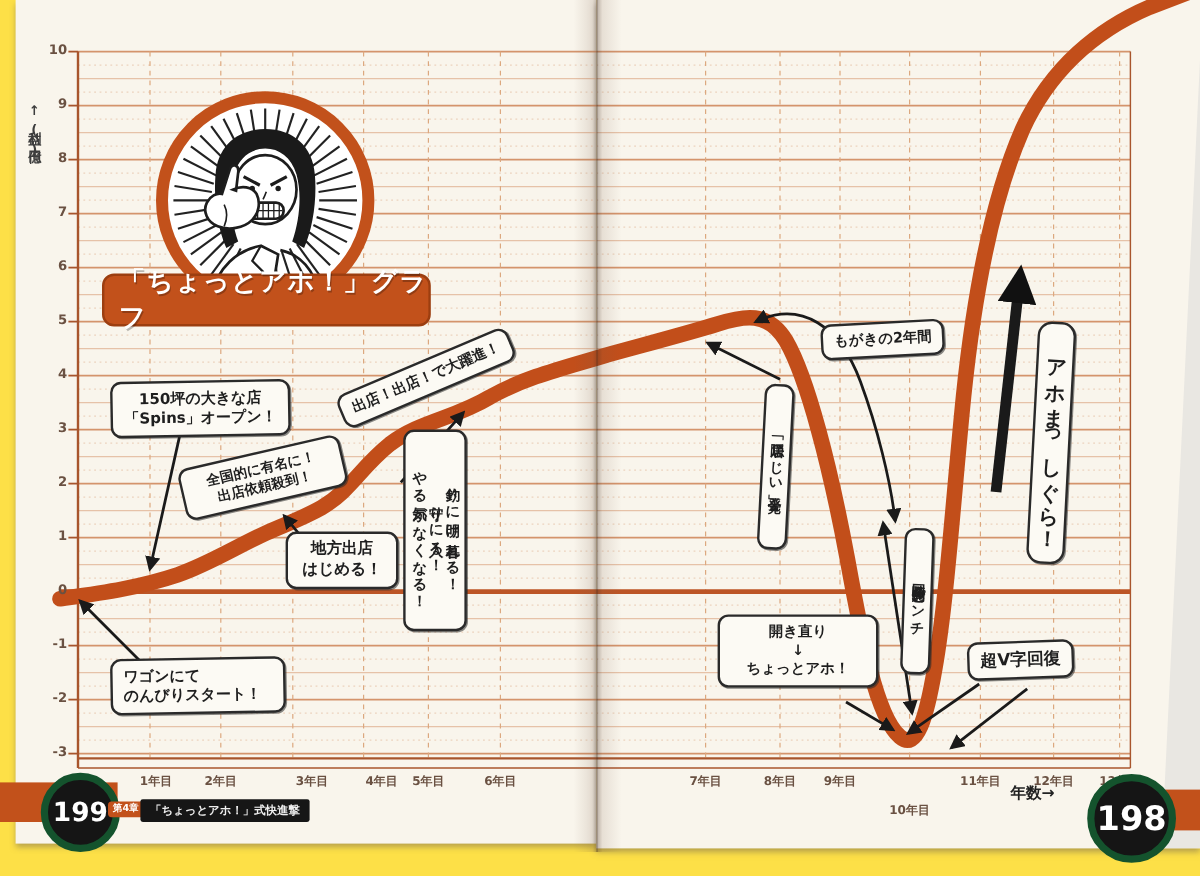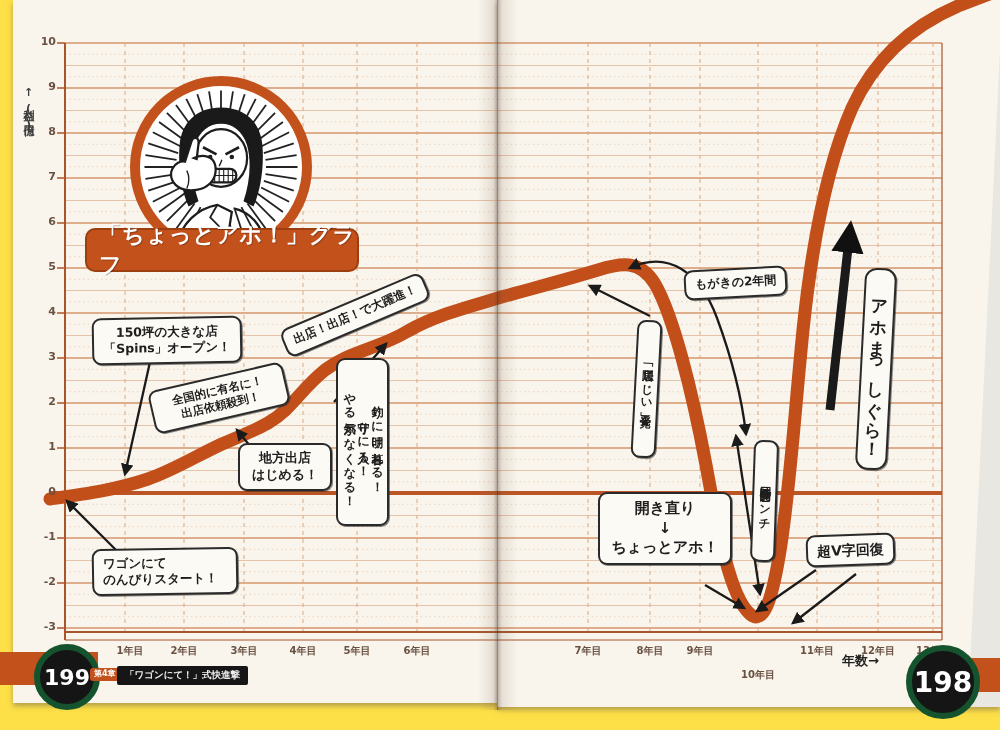--- a/index.html
+++ b/index.html
@@ -189,22 +189,22 @@
       <div class="ytick" style="top: 395px;">2</div>
       <div class="ytick" style="top: 440px;">1</div>
       <div class="ytick" style="top: 485px;">0</div>
       <div class="ytick" style="top: 530px;">-1</div>
       <div class="ytick" style="top: 575px;">-2</div>
       <div class="ytick" style="top: 620px;">-3</div>
     </div>
   <div id="xlabels">
       <div class="xtick" style="left: 130px;">1年目</div>
       <div class="xtick" style="left: 184px;">2年目</div>
-      <div class="xtick" style="left: 244px;">3年目</div>
-      <div class="xtick" style="left: 303px;">4年目</div>
+      <div class="xtick" style="left: 260px;">3年目</div>
+      <div class="xtick" style="left: 318px;">4年目</div>
       <div class="xtick" style="left: 357px;">5年目</div>
       <div class="xtick" style="left: 417px;">6年目</div>
       <div class="xtick" style="left: 588px;">7年目</div>
       <div class="xtick" style="left: 650px;">8年目</div>
       <div class="xtick" style="left: 700px;">9年目</div>
       <div class="xtick" style="left: 758px; margin-top: 24px;">10年目</div>
       <div class="xtick" style="left: 817px;">11年目</div>
       <div class="xtick" style="left: 878px;">12年目</div>
       <div class="xtick" style="left: 933px;">13年目</div>
     </div>
@@ -287,29 +287,29 @@
 出店依頼殺到！</div>
   <div class="callout" style="left:238px;top:443px;width:72px;font-size:13px;">地方出店
 はじめる！</div>
   <div class="callout" style="left:278px;top:300px;font-size:12px;white-space:nowrap;transform:rotate(-23deg);">出店！出店！で大躍進！</div>
   <div class="callout v vlr" style="left:336px;top:358px;height:148px;font-size:12px;">やる気がなくなる！
 守りに入る！
 釣りに明け暮れる！</div>
   <div class="callout" style="left:684px;top:268px;font-size:12px;white-space:nowrap;transform:rotate(-3deg);">もがきの2年間</div>
   <div class="callout v" style="left:634px;top:320px;height:118px;font-size:11.5px;transform:rotate(3deg);">「隠居じじい」発覚！</div>
   <div class="callout v" style="left:752px;top:440px;height:102px;font-size:11.5px;transform:rotate(2deg);">同時多発的ピンチ</div>
-  <div class="callout" style="left:598px;top:492px;width:112px;font-size:15px;">開き直り
+  <div class="callout" style="left:598px;top:512px;width:112px;font-size:12px;">開き直り
 ↓
 ちょっとアホ！</div>
   <div class="callout" style="left:806px;top:534px;font-size:14px;white-space:nowrap;transform:rotate(-2deg);">超V字回復</div>
   <div class="callout v" style="left:860px;top:268px;height:182px;font-size:17px;transform:rotate(3deg);border-radius:12px;">アホまっしぐら！</div>
 
   <div class="gutter"></div>
   <div class="gutter-line"></div>
   <div id="corner-wedge"></div>
 
   <div class="pagebar" id="bar-left"></div>
   <div class="pagebar" id="bar-right"></div>
   <div class="pagecircle" id="circ-left">199</div>
   <div class="pagecircle" id="circ-right">198</div>
   <div class="chapter-badge">第4章</div>
-  <div class="chapter-bar">「ワゴンにて！」式快進撃</div>
+  <div class="chapter-bar">「ちょっとアホ！」式快進撃</div>
 </div>
 
 </body></html>

